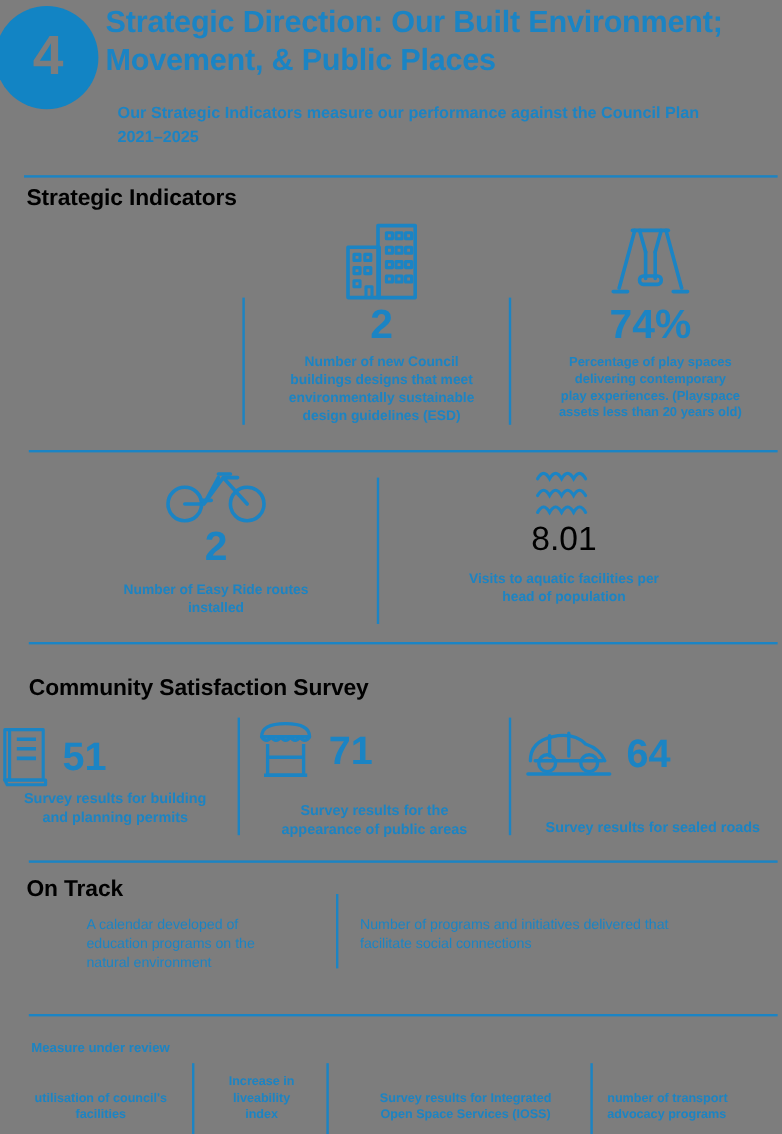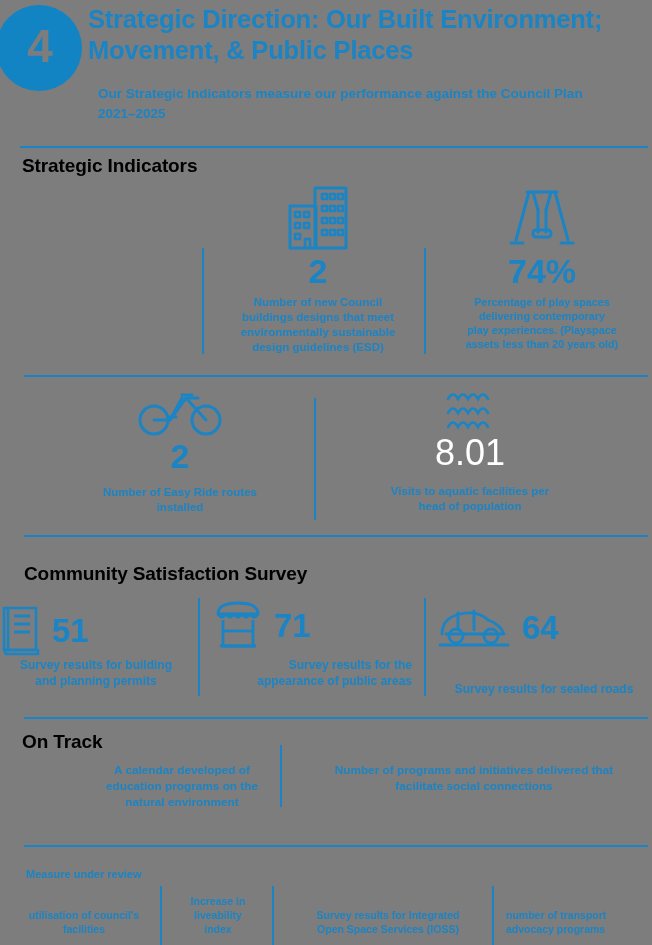--- a/index.html
+++ b/index.html
@@ -42,40 +42,40 @@
     position: absolute; font-size: 19px; font-weight: bold; color: #000000;
     letter-spacing: -0.1px;
   }
 
   
   .stat { position: absolute; text-align: center; }
   .stat .ico { display: flex; justify-content: center; align-items: flex-end; }
   .big {
     font-size: 34px; font-weight: bold; color: #1b84c4; line-height: 1;
   }
-  .big.light { font-weight: normal; color: #ffffff; font-size: 36px; }
+  .big.light { font-weight: normal; color: #000000; font-size: 28px; }
   .cap {
     font-size: 11.5px; font-weight: bold; color: #1b84c4; line-height: 1.3;
     margin-top: 7px;
   }
   .cap.sm { font-size: 10.8px; }
 
   
   .istat { position: absolute; text-align: center; }
   .istat .row { display: flex; align-items: center; justify-content: flex-start; gap: 10px; }
   .istat .num { font-size: 33px; font-weight: bold; color: #1b84c4; line-height: 1; }
   .istat .cap2 {
     font-size: 12px; font-weight: bold; color: #1b84c4; line-height: 1.3;
     margin-top: 2px;
   }
 
   
   .ot-item {
-    position: absolute; text-align: center;
-    font-size: 11.8px; font-weight: bold; color: #1b84c4; line-height: 1.35;
+    position: absolute; text-align: left;
+    font-size: 11.8px; font-weight: normal; color: #1b84c4; line-height: 1.35;
   }
   .mur-label {
     position: absolute; font-size: 11px; font-weight: bold; color: #1b84c4;
   }
   .mur-item {
     position: absolute; text-align: center;
     font-size: 10.5px; font-weight: bold; color: #1b84c4; line-height: 1.35;
   }
   .mur-item.just { text-align: justify; }
   svg { display: block; }
@@ -225,21 +225,21 @@
             <path d="M6 16 q0 -11 20 -11 q20 0 20 11 Z"></path>
             <path d="M6 16 q4 6 8 0 q4 6 8 0 q4 6 8 0 q4 6 8 0 q4 6 8 0"></path>
             <path d="M11 22 V48 H41 V22"></path>
             <path d="M11 33 H41"></path>
             <path d="M8 48 H44" stroke-width="3"></path>
           </g>
         </svg>
       </span>
       <span class="num">71</span>
     </div>
-    <div class="cap2" style="white-space:pre-line; margin-top:6px;text-align:right;">Survey results for the
+    <div class="cap2" style="white-space:pre-line; margin-top:16px;">Survey results for the
 appearance of public areas</div>
   </div>
 
   <div class="vrule" style="left:424px; top:598px; height:98px;"></div>
 
   <div class="istat" style="left:436px; top:604px; width:216px;">
     <div class="row">
       <span>
         <svg width="76" height="46" viewBox="0 0 76 46">
           <g fill="none" stroke="#1b84c4" stroke-width="2.8" stroke-linecap="round" stroke-linejoin="round">

